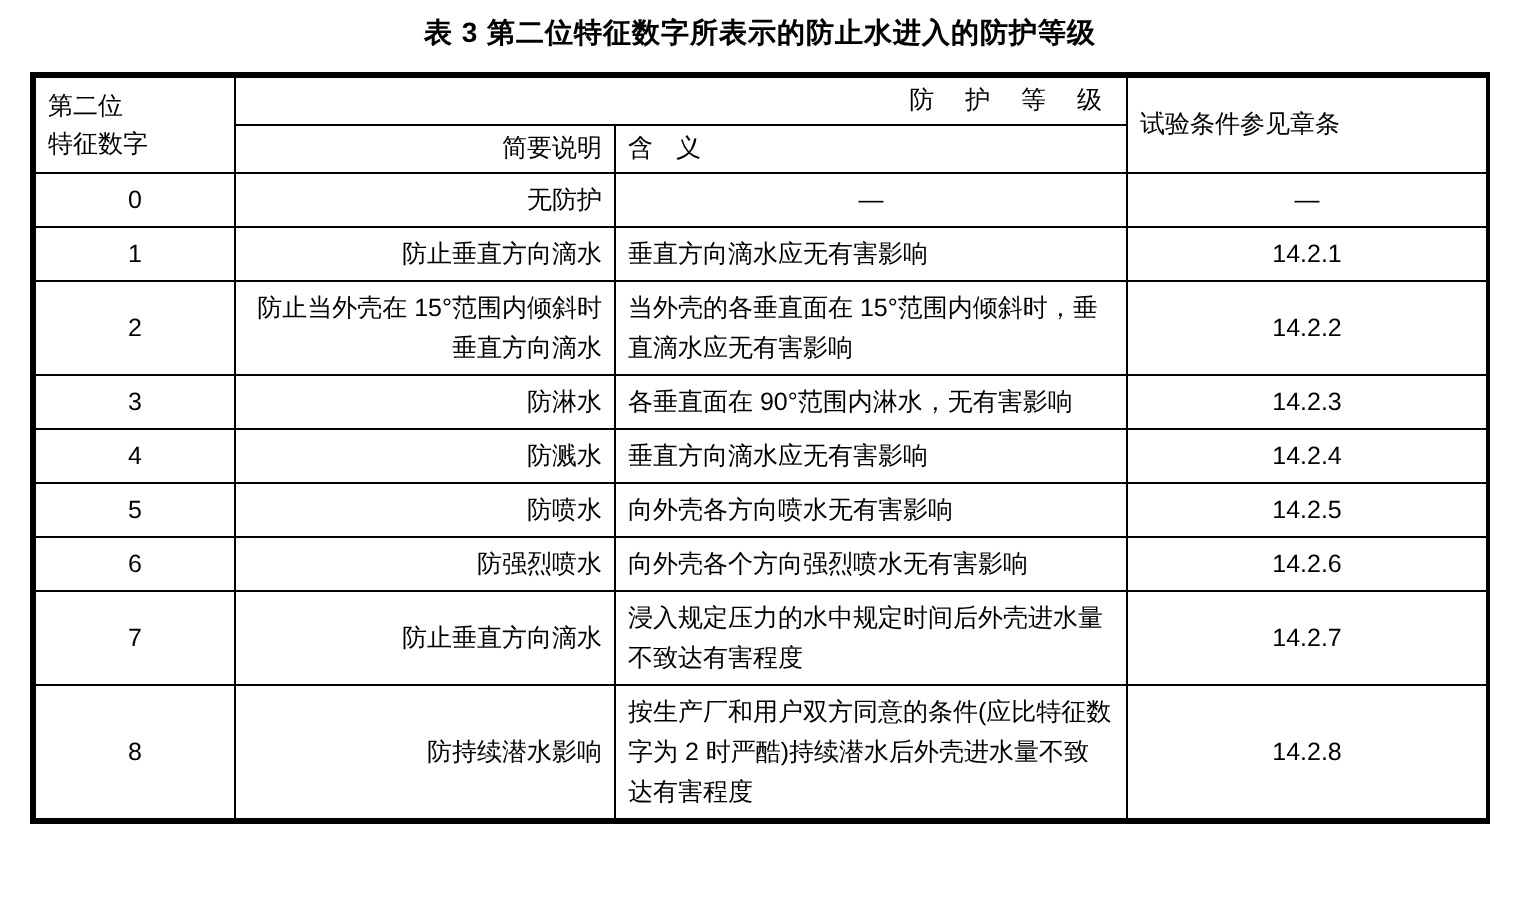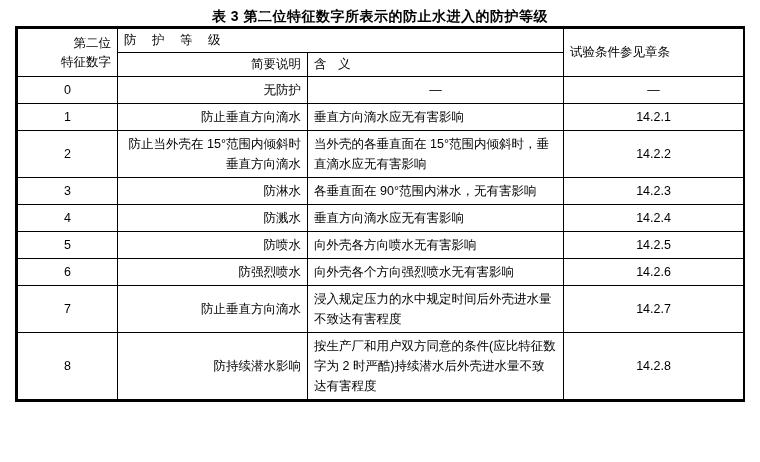--- a/index.html
+++ b/index.html
@@ -20,20 +20,21 @@
     position: relative;
     box-sizing: border-box;
   }
   .title {
     text-align: center;
     font-family: "Liberation Sans", sans-serif;
     font-weight: bold;
     font-size: 14px;
     letter-spacing: 0.5px;
     padding-top: 8px;
+    padding-bottom: 10px;
   }
   table.ip-table {
     border-collapse: collapse;
     margin: 0 auto;
     width: 726px;
     table-layout: fixed;
     background: #fff;
   }
   table.ip-table td, table.ip-table th {
     border: 1px solid #000;
@@ -48,26 +49,26 @@
     width: 726px;
     margin: 0 auto;
     box-sizing: content-box;
   }
   .outer-border table.ip-table {
     width: 726px;
     margin: 0;
   }
   .hdr-col1 {
     width: 100px;
-    text-align: right;
+    text-align: left;
     font-weight: bold;
     line-height: 1.5;
   }
   .hdr-span {
-    text-align: left;
+    text-align: right;
     font-weight: bold;
     letter-spacing: 6px;
   }
   .hdr-col4 {
     width: 140px;
     text-align: left;
     font-weight: bold;
     line-height: 1.5;
   }
   .hdr-sub-brief {

